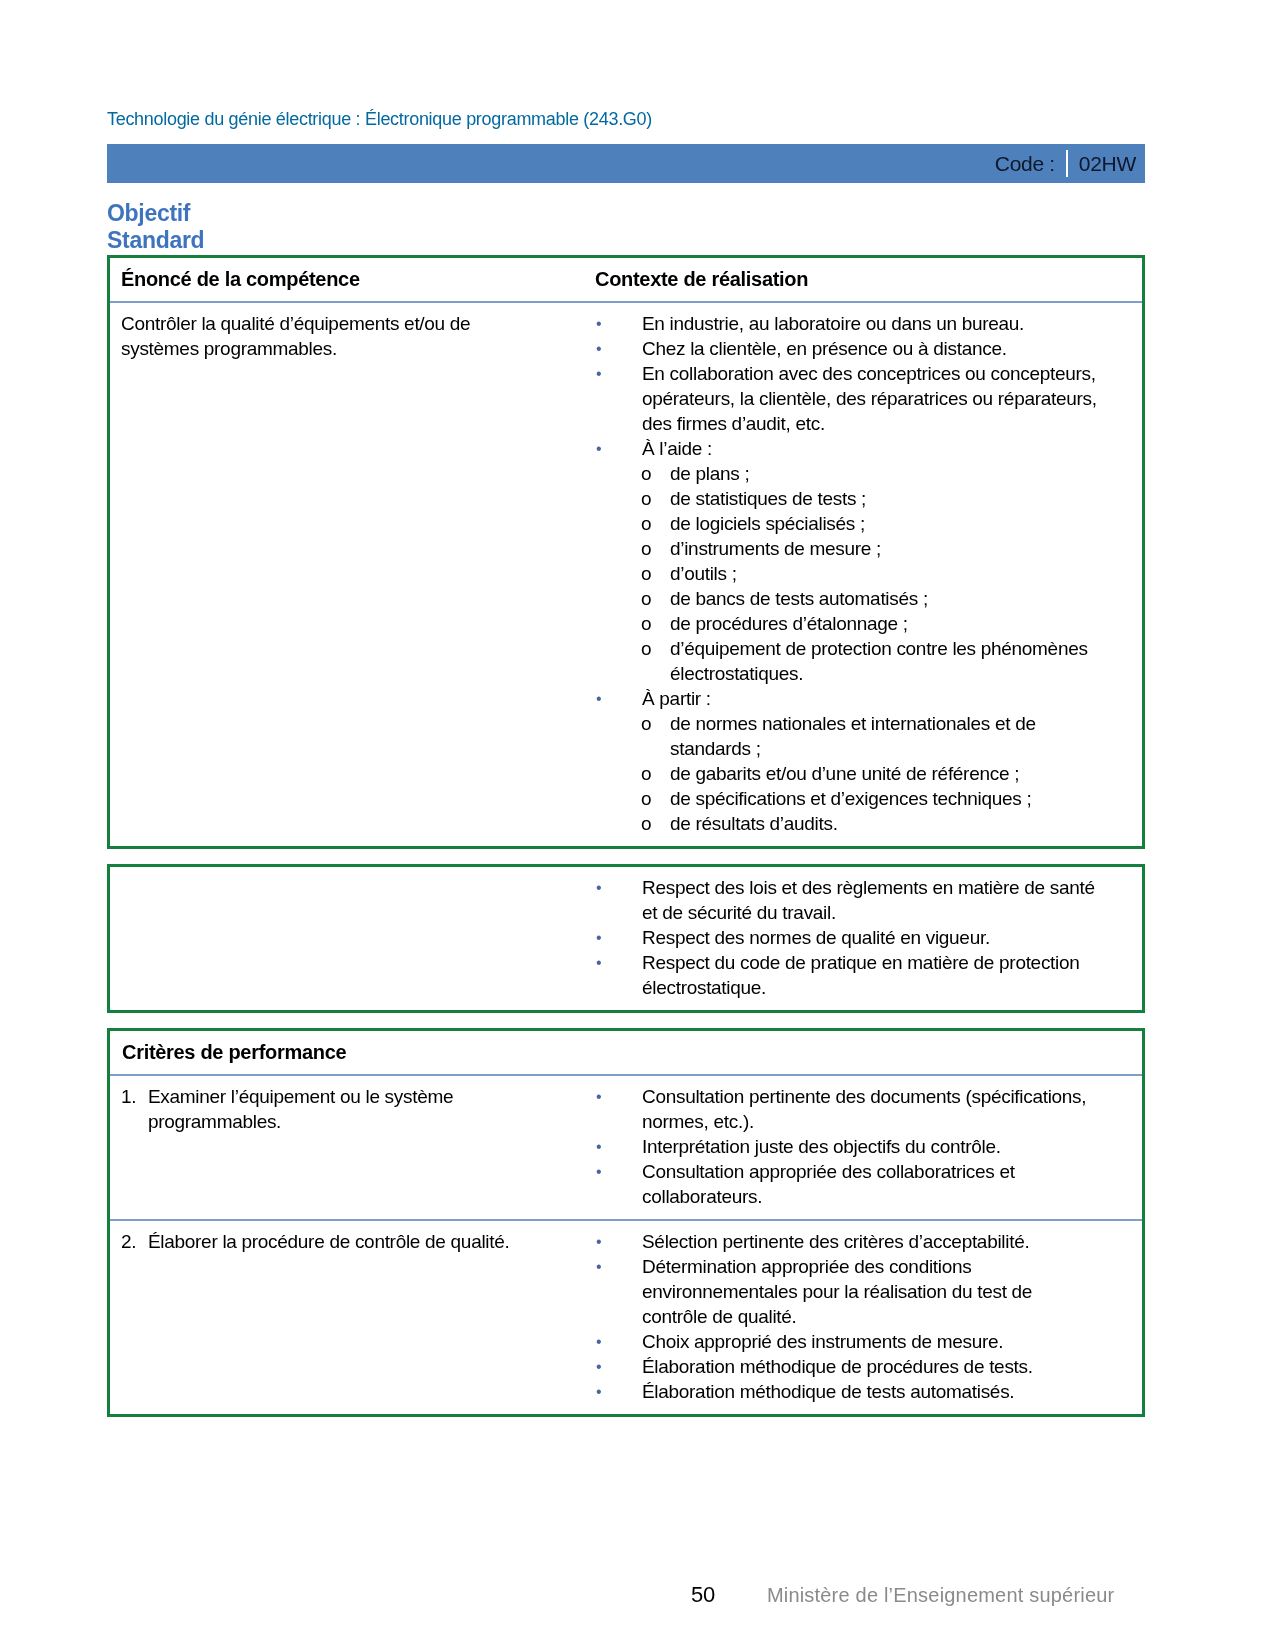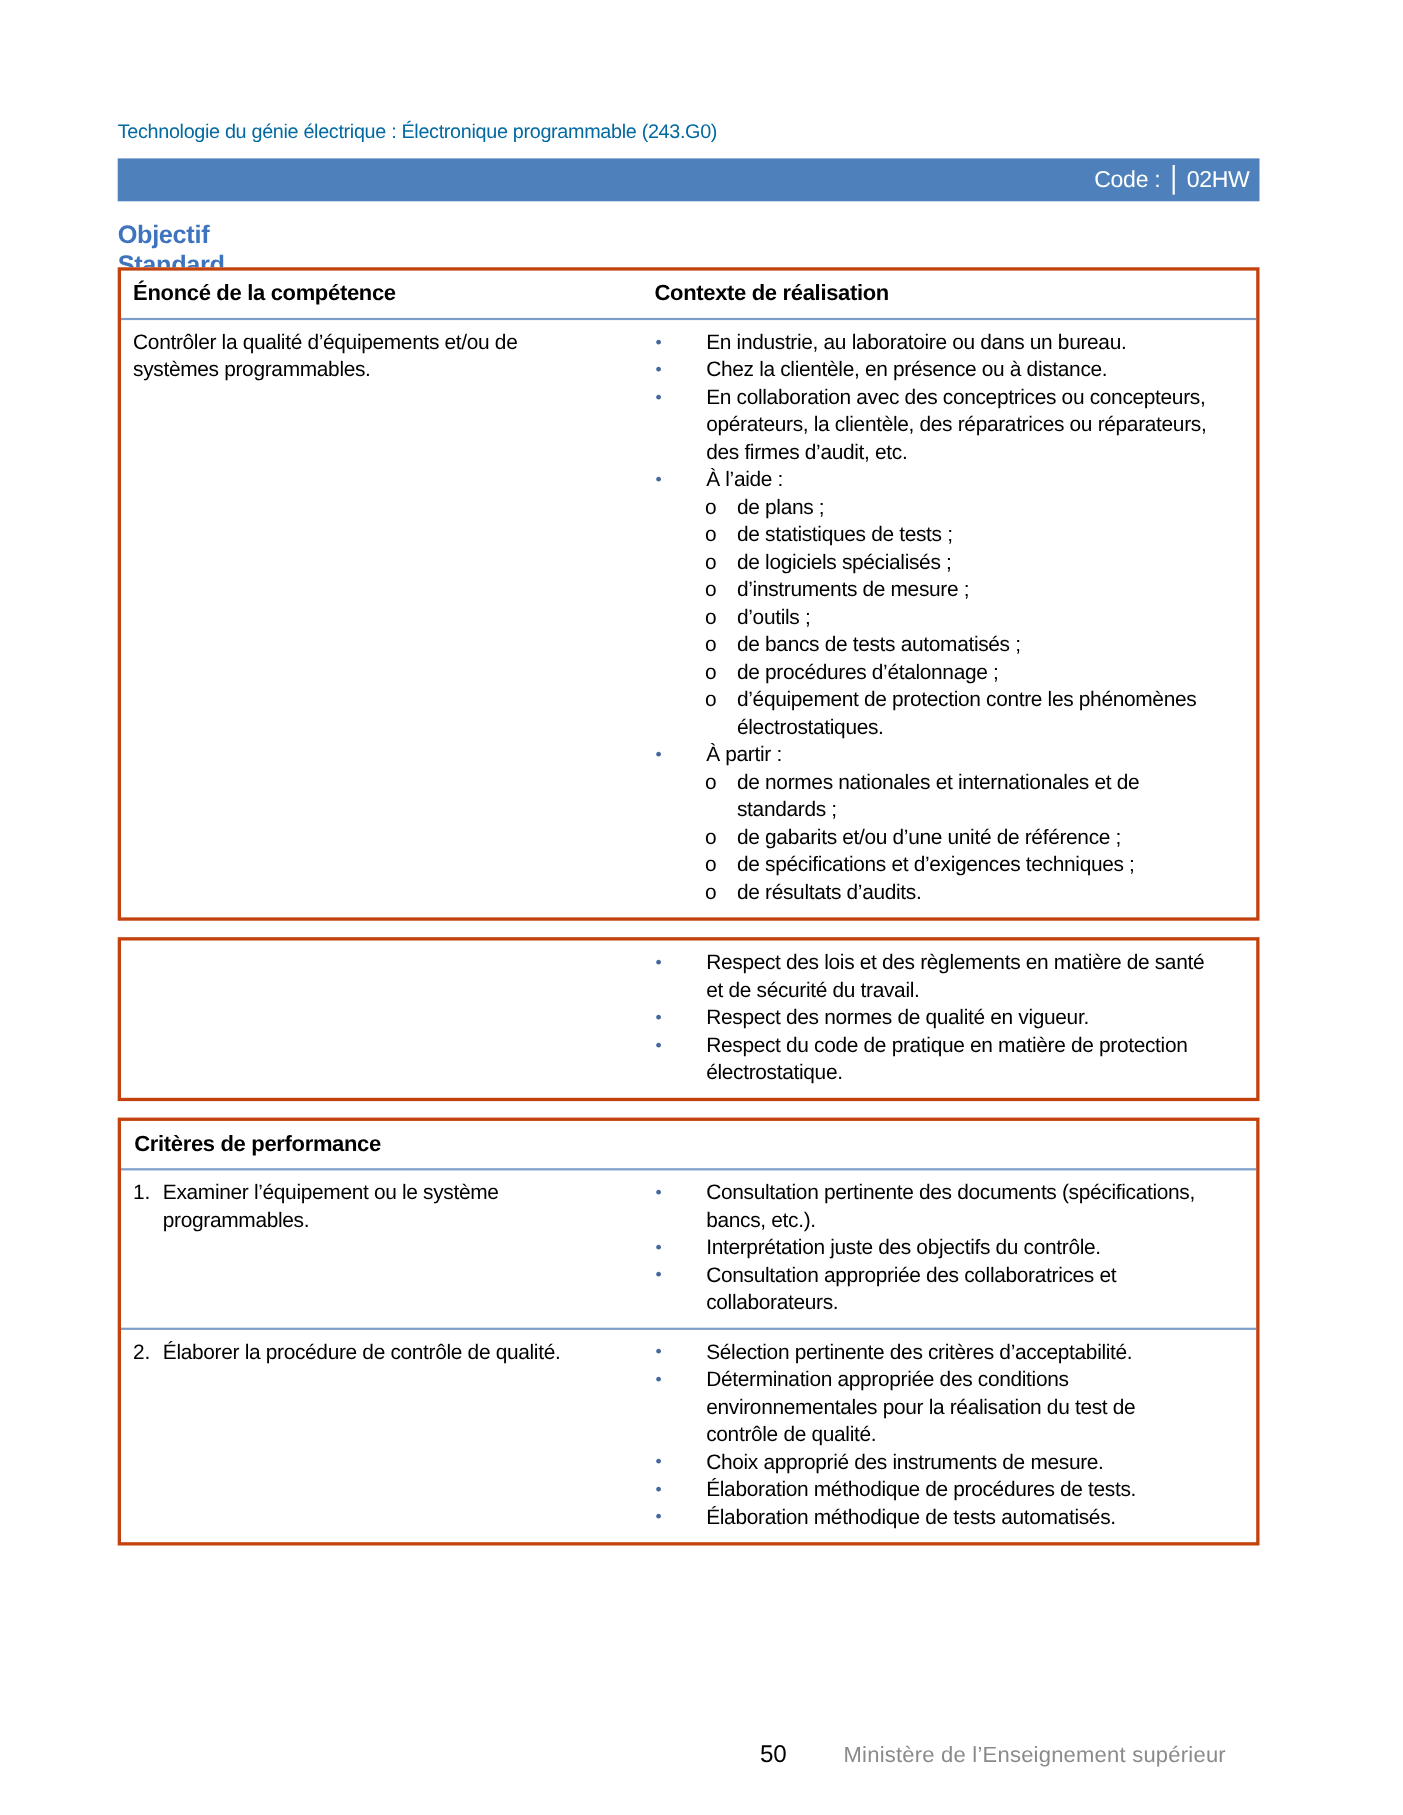--- a/index.html
+++ b/index.html
@@ -7,32 +7,32 @@
     width:1275px;height:1650px;position:relative;background:#ffffff;
     font-family:"Liberation Sans","DejaVu Sans",sans-serif;
     color:#000;letter-spacing:-0.3px;
   }
   .doc-header{
     position:absolute;top:70px;left:107px;
     font-size:18px;font-weight:normal;color:#0369a1;margin-top:39px;
   }
   .code-bar{
     position:absolute;top:144px;left:107px;width:1038px;height:39px;
-    background:#4e80bc;color:#ffffff;box-sizing:border-box;
+    background:#4e80bc;color:#0f172a;box-sizing:border-box;
     display:flex;align-items:center;justify-content:flex-end;
     font-size:21px;padding-right:9px;gap:11px;
   }
   .code-divider{width:2px;height:27px;background:#ffffff;}
   .col-headings{
     position:absolute;top:200px;left:107px;width:1038px;display:flex;
     font-size:23px;font-weight:bold;color:#3e74be;flex-direction:column;
   }
   .col-headings .objectif{width:528px;flex:none;}
   .tables{position:absolute;top:243px;left:107px;width:1038px;font-size:19px;line-height:25px;}
-  .tbl{border:3px solid #c2410c;margin-bottom:15px;background:#fff;}
+  .tbl{border:3px solid #15803d;margin-bottom:15px;background:#fff;margin-top:12px;}
   .trow{display:flex;align-items:stretch;}
   .trow + .trow{border-top:2px solid #7d9ec9;}
   .cell-l{width:473px;flex:none;box-sizing:border-box;padding:8px 48px 10px 11px;}
   .cell-r{flex:1;box-sizing:border-box;padding:8px 45px 10px 12px;}
   .hdr{font-weight:bold;font-size:20px;padding-top:9px;padding-bottom:9px;}
   .b{display:flex;}
   .bm{width:46px;flex:none;color:#44679e;font-size:16px;line-height:25px;padding-left:1px;}
   .sub{margin-left:46px;}
   .om{width:29px;flex:none;}
   .bt{flex:1;}
@@ -168,21 +168,21 @@
     <div class="trow">
       <div class="cell-l">
         <div class="numrow">
           <span class="num">1.</span>
           <span class="numtext">Examiner l’équipement ou le système programmables.</span>
         </div>
       </div>
       <div class="cell-r">
         <div class="b">
             <span class="bm">•</span>
-            <span class="bt">Consultation pertinente des documents (spécifications, bancs, etc.).</span>
+            <span class="bt">Consultation pertinente des documents (spécifications, normes, etc.).</span>
           </div>
         <div class="b">
             <span class="bm">•</span>
             <span class="bt">Interprétation juste des objectifs du contrôle.</span>
           </div>
         <div class="b">
             <span class="bm">•</span>
             <span class="bt">Consultation appropriée des collaboratrices et collaborateurs.</span>
           </div>
       </div>

